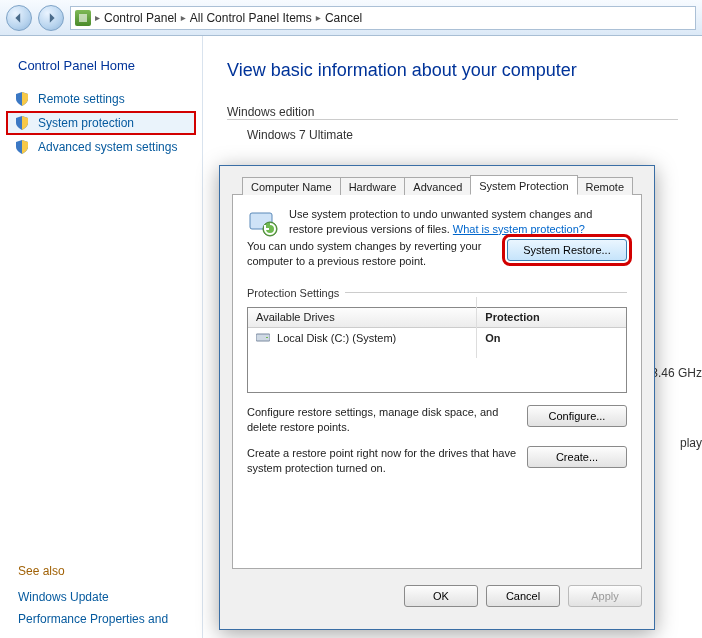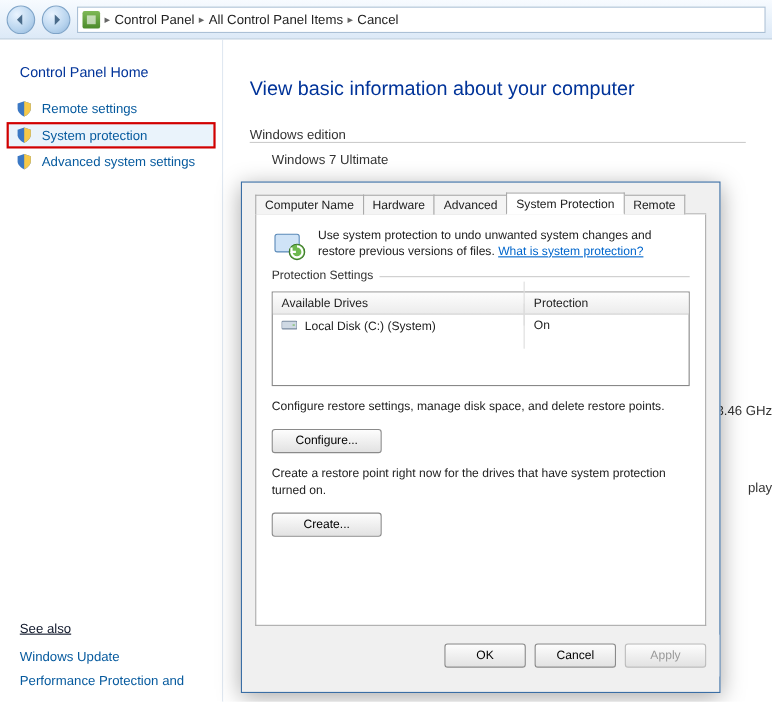--- a/index.html
+++ b/index.html
@@ -85,36 +85,36 @@
   .shield {
     width: 16px; height: 16px;
     display:inline-block;
   }
   .see-also {
     position: absolute;
     bottom: 8px; left: 0; right: 0;
     padding: 0 18px;
   }
   .see-also h4 {
-    color: #0f172a; font-weight: normal; font-size: 12px; margin: 0 0 8px 0; text-decoration: underline;
+    color: #a16207; font-weight: normal; font-size: 12px; margin: 0 0 8px 0;
   }
   .see-also div {
     color: #065a9e; padding: 4px 0; cursor: pointer; font-size: 12px;
   }
   .content {
     flex: 1;
     padding: 18px 24px;
     position: relative;
     background: #fff;
   }
   .content h1 {
     color: #003399;
     font-weight: normal;
     font-size: 18px;
-    margin: 16px 0 24px 0;
+    margin: 6px 0 24px 0;
   }
   .section-label {
     font-size: 12px;
     color: #333;
     border-bottom: 1px solid #ccc;
     margin-bottom: 8px;
   }
   .indent { padding-left: 20px; color: #333; }
   .peek-right {
     position: absolute;
@@ -155,20 +155,21 @@
     cursor:pointer;
   }
   .dialog-body {
     padding: 8px 12px 8px 12px;
   }
   .tabs {
     display: flex;
     border-bottom: 1px solid #aaa;
     height: 21px;
     align-items: flex-end;
+    justify-content: center;
   }
   .tab {
     padding: 3px 8px 2px 8px;
     border: 1px solid #aaa;
     border-bottom: none;
     background: #f4f4f4;
     margin-right: -1px;
     font-size: 11px;
     cursor: pointer;
     position: relative;
@@ -244,35 +245,33 @@
     display: flex;
     background: linear-gradient(#fdfdfd,#ececec);
     border-bottom: 1px solid #ccc;
     height: 20px;
     align-items: center;
   }
   .drives-head > div, .drives-row > div {
     padding: 14px 8px;
   }
   .col-drive { flex: 1.6; border-right: 1px solid #ddd; }
-  .col-prot { flex: 1; }
+  .col-prot { flex: 1; font-weight: bold; }
   .drives-row { display: flex; align-items: center; height: 20px; }
   .drive-icon {
     width: 14px; height: 11px;
     display: inline-block;
     vertical-align: -1px;
     margin-right: 4px;
   }
   .cfg-row {
     display: flex;
     align-items: flex-start;
     justify-content: space-between;
-    gap: 12px;
     margin-top: 12px;
-    flex-direction: column;
   }
   .cfg-row .txt { flex: 1; line-height: 1.35; }
   .cfg-row .btn { min-width: 100px; }
   .dialog-footer {
     display: flex;
     justify-content: flex-end;
     gap: 8px;
     padding: 8px 12px;
     background: #f0f0f0;
   }
@@ -336,21 +335,21 @@
             <path d="M8 1 L14 3 V8 C14 12 8 15 8 15 C8 15 2 12 2 8 V3 Z" fill="#3b78c4"></path>
             <path d="M8 1 L14 3 V8 C14 12 8 15 8 15 V1 Z" fill="#f7c948"></path>
           </svg>
       </span>
       <span>Advanced system settings</span>
     </div>
 
     <div class="see-also">
       <h4>See also</h4>
       <div>Windows Update</div>
-      <div>Performance Protection and</div>
+      <div>Performance Properties and</div>
     </div>
   </div>
 
   <div class="content">
     <h1>View basic information about your computer</h1>
     <div class="section-label">Windows edition</div>
     <div class="indent">Windows 7 Ultimate</div>
 
     <span class="peek-right" style="top:330px;">3.46 GHz</span>
     <span class="peek-right" style="top:400px;padding-left:16px;">play</span>
@@ -374,20 +373,24 @@
             <circle cx="23" cy="22" r="7" fill="#6fb950" stroke="#3f7a2d"></circle>
             <path d="M23 17 A5 5 0 1 1 18 22" fill="none" stroke="#fff" stroke-width="2"></path>
             <path d="M18 18 L18 22 L22 22" fill="none" stroke="#fff" stroke-width="2"></path>
           </svg>
         </span>
         <div class="intro-text">
           <span>Use system protection to undo unwanted system changes and restore previous versions of files. </span><a>What is system protection?</a>
         </div>
       </div>
 
+      <div class="restore-row">
+        <div class="txt">You can undo system changes by reverting your computer to a previous restore point.</div>
+        <button class="btn hl">System Restore...</button>
+      </div>
 
       <div class="group-label">Protection Settings</div>
       <div class="drives-table">
         <div class="drives-head">
           <div class="col-drive">Available Drives</div>
           <div class="col-prot">Protection</div>
         </div>
         <div class="drives-row">
           <div class="col-drive">
             <span class="drive-icon">

